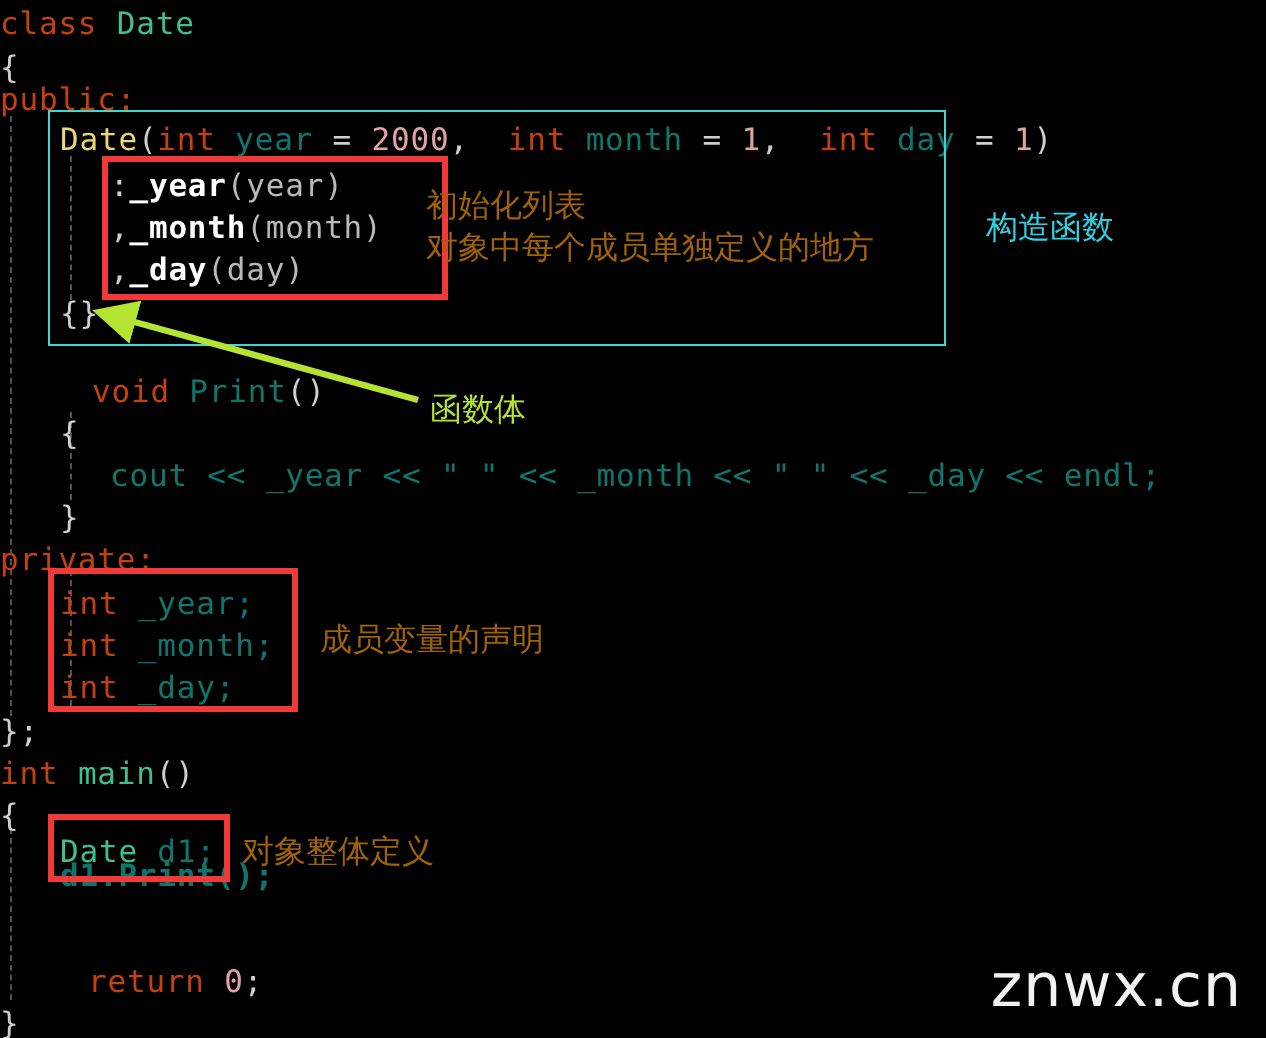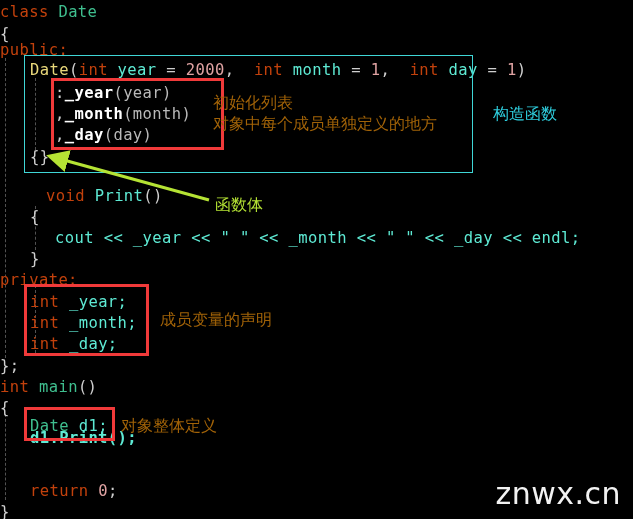--- a/index.html
+++ b/index.html
@@ -30,21 +30,21 @@
     line-height: 25px;
     white-space: pre;
     font-size: 15.5px;
     letter-spacing: 0.4px;
     color: #e8e8e8;
   }
   .kw      { color: #c2410c; }   
   .type    { color: #3fbf8f; }   
   .fn      { color: #e8d77a; }   
   .num     { color: #e0a3a3; }   
-  .plain   { color: #5eead4; }
+  .plain   { color: #0f766e; }
   .dim     { color: #b9b9b9; }
   .punc    { color: #cfcfcf; }
   .member  { color: #ffffff; font-weight: bold; text-align: center; }
 
   
   .guide {
     position: absolute;
     width: 0;
     border-left: 1px dashed #6e6e6e;
     opacity: 0.75;
@@ -118,21 +118,21 @@
       <div class="line" style="top: 247px; padding-left: 30px;"><span class="punc">}</span></div>
       <div class="line" style="top: 268px; padding-left: 0px;"><span class="kw">private:</span></div>
       <div class="line" style="top: 290px; padding-left: 30px;"><span class="kw">int</span><span class="plain"> _year;</span></div>
       <div class="line" style="top: 311px; padding-left: 30px;"><span class="kw">int</span><span class="plain"> _month;</span></div>
       <div class="line" style="top: 332px; padding-left: 30px; text-align: center;"><span class="kw">int</span><span class="plain"> _day;</span></div>
       <div class="line" style="top: 354px; padding-left: 0px;"><span class="punc">};</span></div>
       <div class="line" style="top: 375px; padding-left: 0px;"><span class="kw">int</span><span class="plain"> </span><span class="type">main</span><span class="punc">()</span></div>
       <div class="line" style="top: 396px; padding-left: 0px;"><span class="punc">{</span></div>
       <div class="line" style="top: 414px; padding-left: 30px;"><span class="type">Date</span><span class="plain"> d1;</span></div>
       <div class="line" style="top: 426px; padding-left: 30px; font-weight: bold;"><span class="plain">d1.Print();</span></div>
-      <div class="line" style="top: 479px; padding-left: 30px;"><span class="kw">return</span><span class="plain"> </span><span class="num">0</span><span class="punc">;</span></div>
+      <div class="line" style="top: 479px; padding-left: 30px; margin-left: 14px;"><span class="kw">return</span><span class="plain"> </span><span class="num">0</span><span class="punc">;</span></div>
       <div class="line" style="top: 500px; padding-left: 0px;"><span class="punc">}</span></div>
     </div>
 
   <div id="boxes">
       <div class="redbox" style="left: 51px; top: 78px; width: 173px; height: 72px;"></div>
       <div class="cyanbox" style="left: 24px; top: 55px; width: 449px; height: 118px;"></div>
       <div class="redbox" style="left: 24px; top: 284px; width: 125px; height: 72px;"></div>
       <div class="redbox" style="left: 24px; top: 407px; width: 91px; height: 34px;"></div>
     </div>
 

